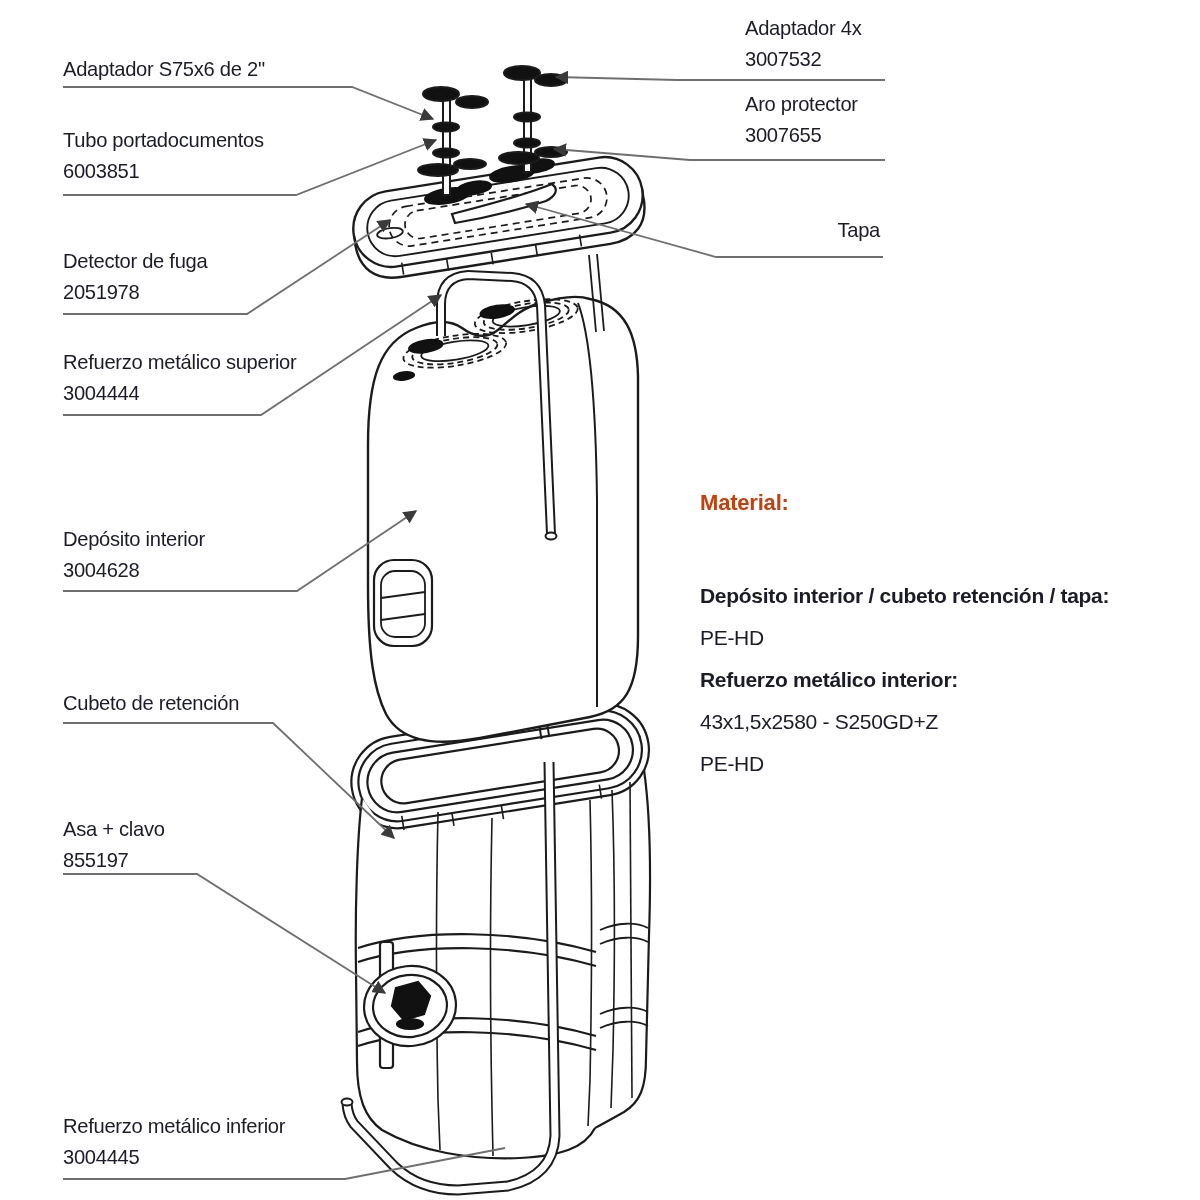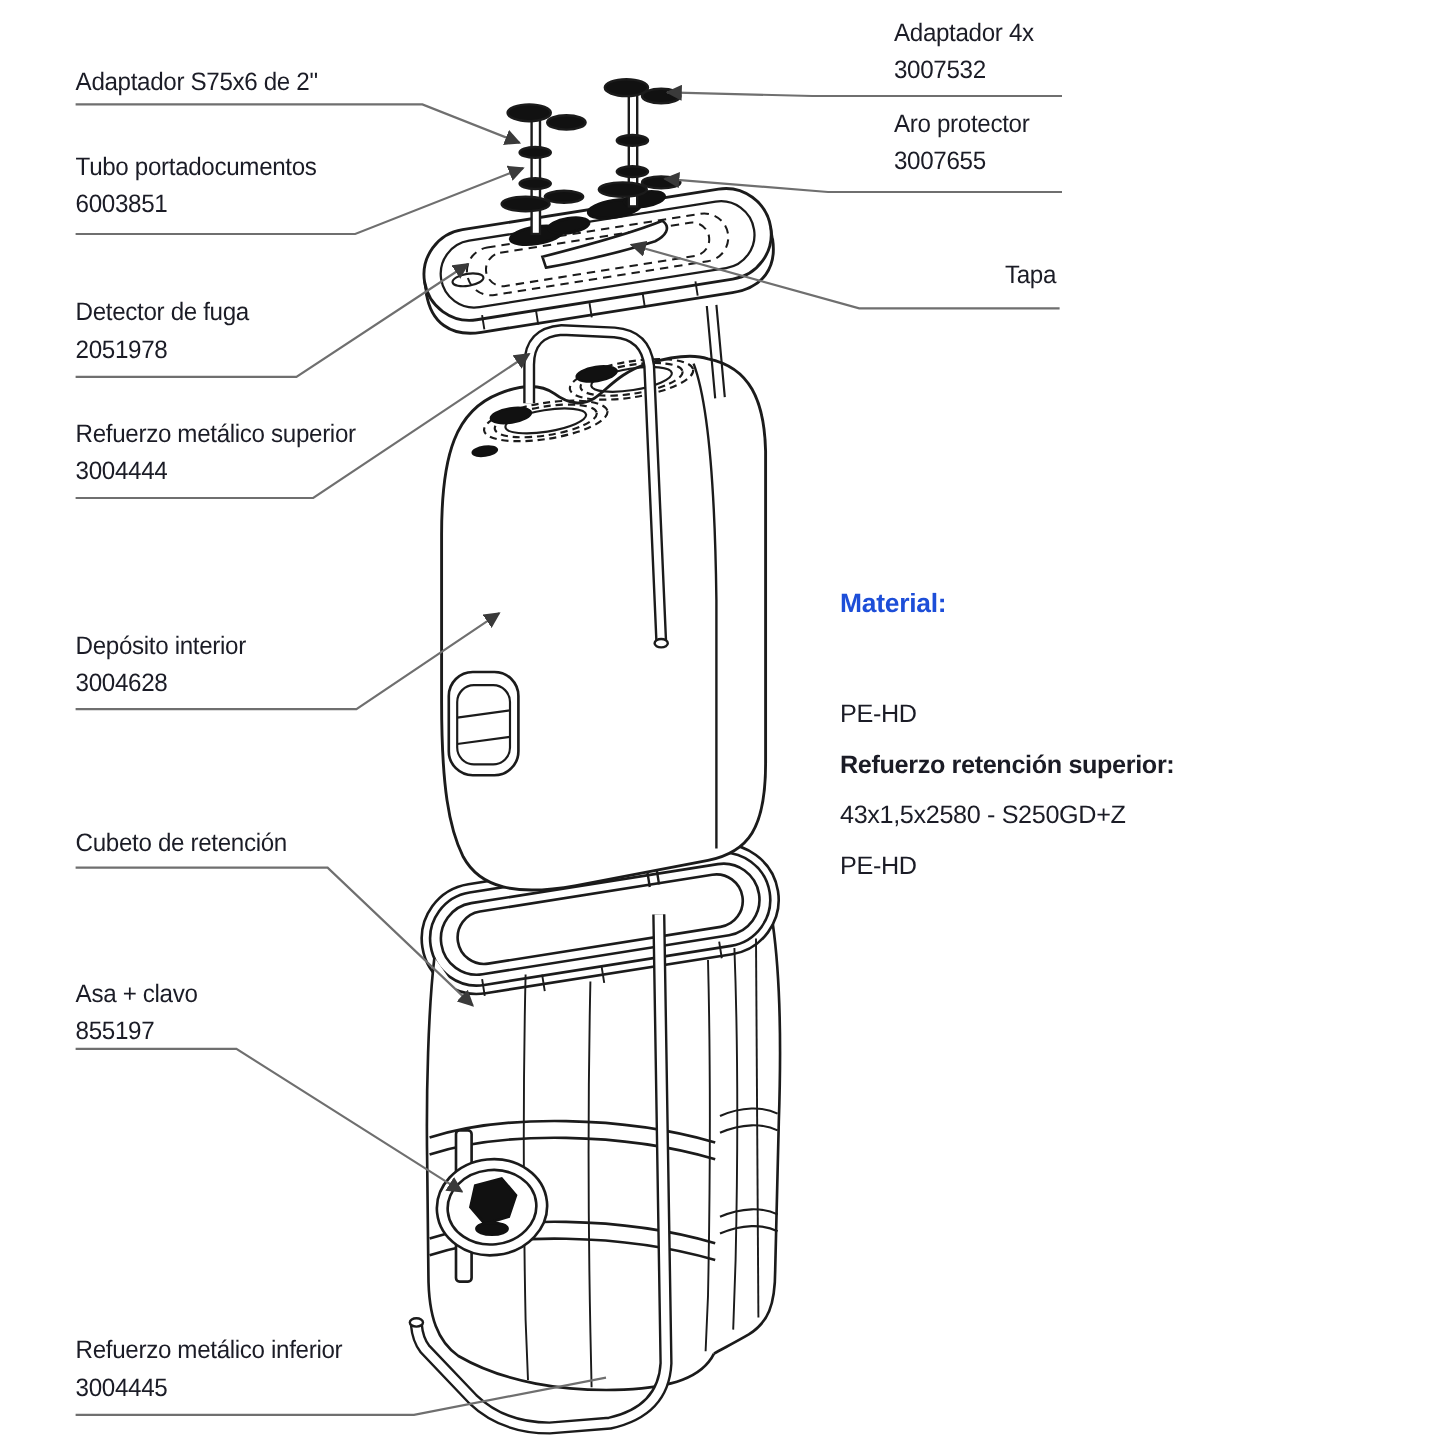--- a/index.html
+++ b/index.html
@@ -4,21 +4,21 @@
 <style>
   html,body{margin:0;padding:0;background:#fff;}
   #stage{position:relative;width:1200px;height:1200px;background:#fff;overflow:hidden;
          font-family:"Liberation Sans",sans-serif;}
   #art{position:absolute;left:0;top:0;}
   .lbl{position:absolute;font-size:21px;line-height:31px;color:#1b1c26;
        letter-spacing:-0.3px;transform:scaleX(.96);transform-origin:0 0;white-space:nowrap;}
   .lbl .l2{display:block;}
   .lbl-right{text-align:right;transform-origin:100% 0;}
   #material-block{position:absolute;left:700px;top:490px;width:430px;color:#1b1c26;}
-  #material-heading{font-size:22px;font-weight:bold;color:#1d4ed8;margin:0 0 66px 0;
+  #material-heading{font-size:22px;font-weight:bold;color:#c2410c;margin:0 0 66px 0;
        letter-spacing:-0.2px;}
   .mrow{font-size:21px;line-height:27px;margin:0 0 15px 0;letter-spacing:-0.3px;}
   .mrow.bold{font-weight:bold;}
 </style>
 </head>
 <body>
 
 <div id="stage">
 
   <svg id="art" width="1200" height="1200" viewBox="0 0 1200 1200">
@@ -198,19 +198,20 @@
   <div class="lbl" style="left:745px;top:88px;">
     <span>Aro protector</span>
     <span class="l2">3007655</span>
   </div>
   <div class="lbl lbl-right" style="left:700px;top:214px;width:180px;">
     <span>Tapa</span>
   </div>
 
   <div id="material-block">
     <p id="material-heading">Material:</p>
+    <p class="mrow bold">Depósito interior / cubeto retención / tapa:</p>
     <p class="mrow">PE-HD</p>
-    <p class="mrow bold">Refuerzo retención superior:</p>
+    <p class="mrow bold">Refuerzo metálico interior:</p>
     <p class="mrow">43x1,5x2580 - S250GD+Z</p>
     <p class="mrow">PE-HD</p>
   </div>
 
 </div>
 
 </body></html>

